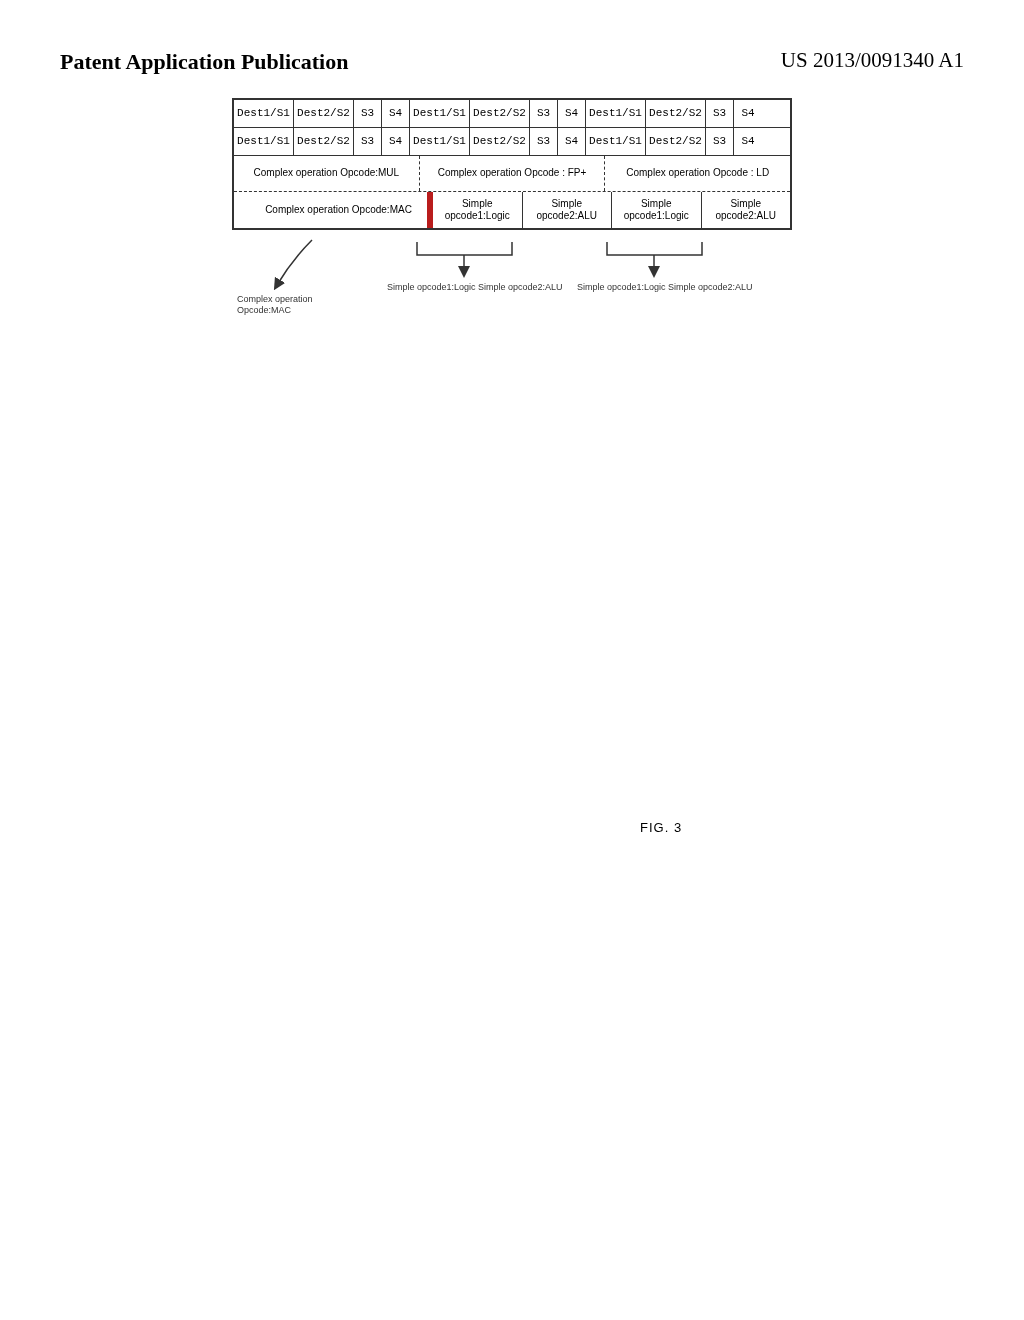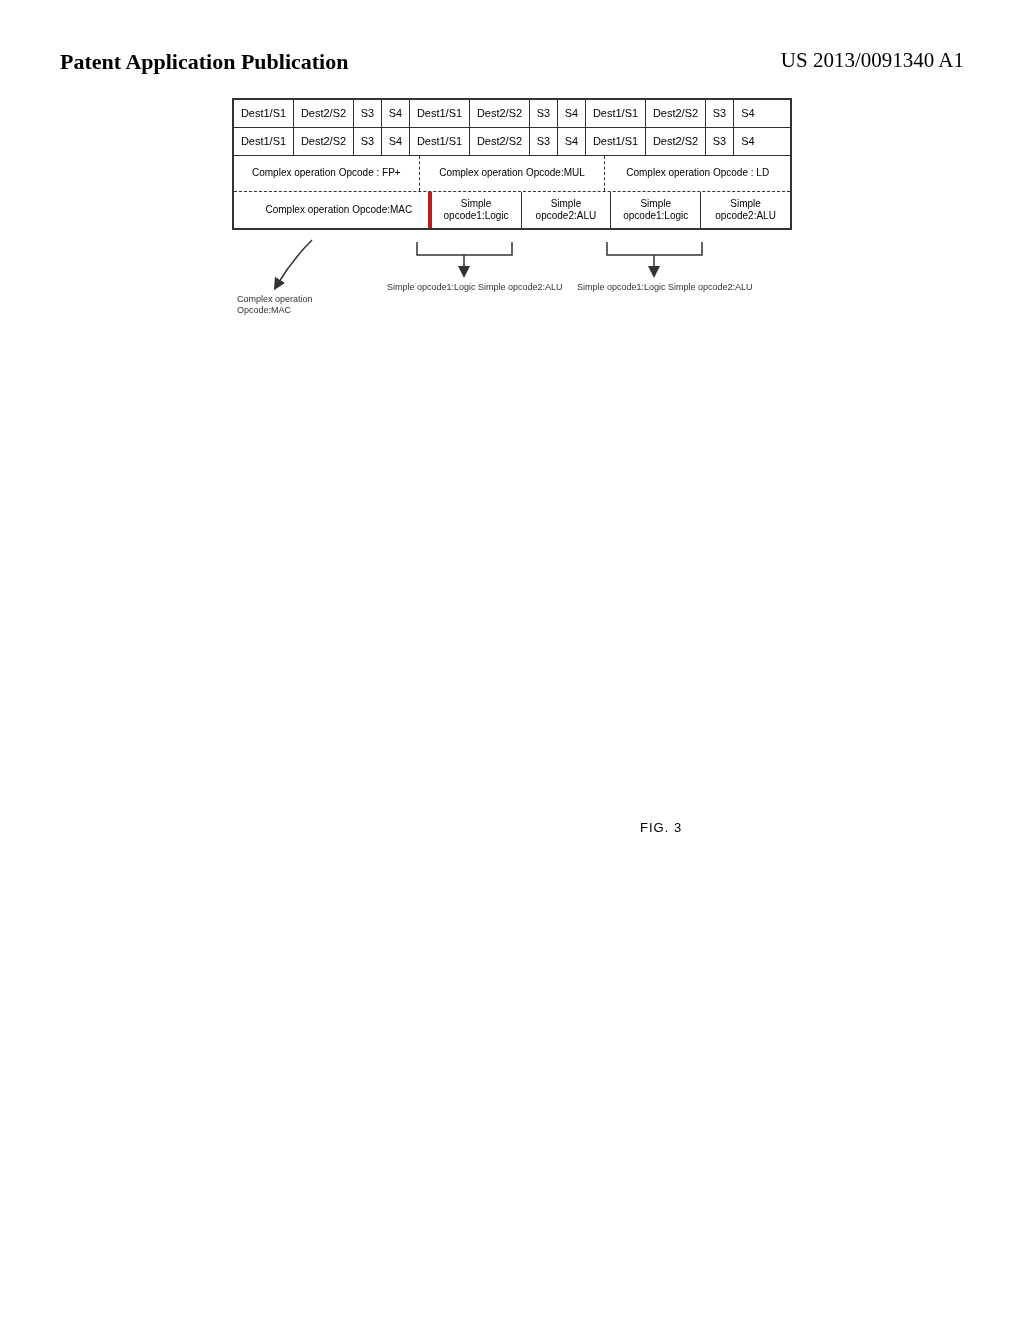--- a/index.html
+++ b/index.html
@@ -56,21 +56,21 @@
       border-bottom: 1px solid #333;
     }
     .diag-row:last-child {
       border-bottom: none;
     }
 
     
     .diag-cell {
       border-right: 1px solid #333;
       font-size: 11px;
-      font-family: Liberation Sans, sans-serif;
+      font-family: Liberation Mono, monospace;
       display: flex;
       align-items: center;
       justify-content: center;
       text-align: right;
       padding: 3px 2px;
       line-height: 1.2;
     }
     .diag-cell:last-child {
       border-right: none;
     }
@@ -168,27 +168,27 @@
         <div class="diag-cell col-s3">S3</div>
         <div class="diag-cell col-s4">S4</div>
 
         <div class="diag-cell col-dest1s1">Dest1/S1</div>
         <div class="diag-cell col-dest2s2">Dest2/S2</div>
         <div class="diag-cell col-s3">S3</div>
         <div class="diag-cell col-s4">S4</div>
       </div>
 
       <div class="diag-row-dashed row-label" style="display:flex; border-bottom: 1px dashed #333;">
+        <div class="diag-cell cell-wide-complex" style="border-right:1px dashed #333; flex:1.76;">Complex operation Opcode:MUL</div>
         <div class="diag-cell cell-wide-complex" style="border-right:1px dashed #333; flex:1.76;">Complex operation Opcode : FP+</div>
-        <div class="diag-cell cell-wide-complex" style="border-right:1px dashed #333; flex:1.76;">Complex operation Opcode:MUL</div>
         <div class="diag-cell cell-wide-complex" style="flex:1.76;">Complex operation Opcode : LD</div>
       </div>
 
       <div class="diag-row row-label">
-        <div class="diag-cell cell-wide-complex" style="border-right:4px solid #b91c1c; flex:1.76;padding-left:20px;">Complex operation Opcode:MAC</div>
+        <div class="diag-cell cell-wide-complex" style="border-right:6px solid #b91c1c; flex:1.76;padding-left:20px;">Complex operation Opcode:MAC</div>
         <div class="diag-cell" style="border-right:1px solid #333; flex:0.88; font-size:10px; font-family:Arial,sans-serif; padding:3px 2px; text-align:center; display:flex; align-items:center; justify-content:center;">Simple opcode1:Logic</div>
         <div class="diag-cell" style="border-right:1px solid #333; flex:0.88; font-size:10px; font-family:Arial,sans-serif; padding:3px 2px; text-align:center; display:flex; align-items:center; justify-content:center;">Simple opcode2:ALU</div>
         <div class="diag-cell" style="border-right:1px solid #333; flex:0.88; font-size:10px; font-family:Arial,sans-serif; padding:3px 2px; text-align:center; display:flex; align-items:center; justify-content:center;">Simple opcode1:Logic</div>
         <div class="diag-cell" style="flex:0.88; font-size:10px; font-family:Arial,sans-serif; padding:3px 2px; text-align:center; display:flex; align-items:center; justify-content:center;">Simple opcode2:ALU</div>
       </div>
 
     </div>
 
     <div class="bracket-section">
       <svg width="560" height="130" viewBox="0 0 560 130">

